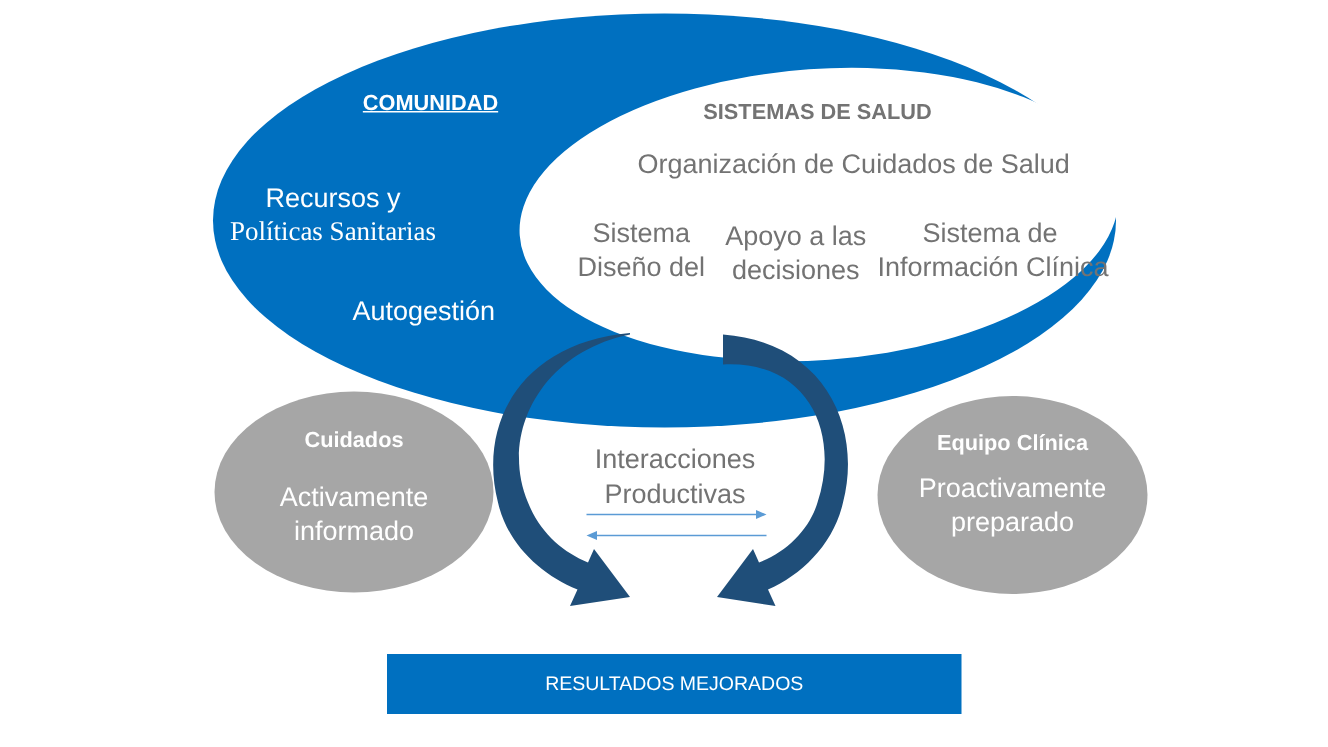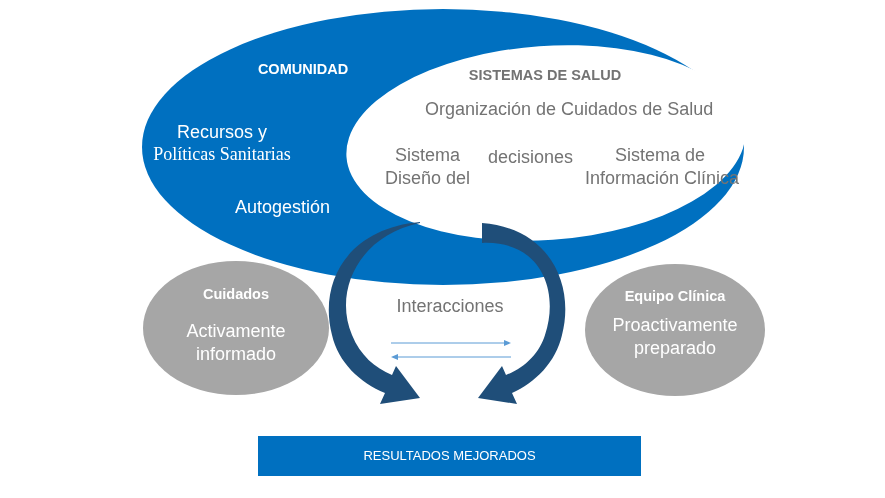--- a/index.html
+++ b/index.html
@@ -41,33 +41,34 @@
            C 560 290, 540 240, 482 243 Z" fill="#1F4E79"></path>
 
   <line class="thin" x1="391" y1="343" x2="506" y2="343" stroke="#5B9BD5" stroke-width="1"></line>
   <polygon class="thin-head" points="511,343 504,340 504,346" fill="#5B9BD5"></polygon>
   <line class="thin" x1="396" y1="357" x2="511" y2="357" stroke="#5B9BD5" stroke-width="1"></line>
   <polygon class="thin-head" points="391,357 398,354 398,360" fill="#5B9BD5"></polygon>
 
   <rect id="result-shape" x="258" y="436" width="383" height="40" fill="#0070C0"></rect>
 </svg>
 
-<div class="lbl w b f14" style="left:244px;top:60px;width:118px;">COMUNIDAD</div>
+<div class="lbl w b f14" style="left:228px;top:60px;width:118px;text-decoration:underline;">COMUNIDAD</div>
 <div class="lbl w f15" style="left:142px;top:121px;width:160px;">Recursos y</div>
 <div class="lbl w f15" style="left:142px;top:143px;width:160px;font-family:Liberation Serif, serif;">Políticas Sanitarias</div>
 <div class="lbl w f15" style="left:225px;top:196px;width:115px;">Autogestión</div>
 
 <div class="lbl k b f14" style="left:450px;top:66px;width:190px;">SISTEMAS DE SALUD</div>
 <div class="lbl k f15" style="left:425px;top:98px;width:270px;">Organización de Cuidados de Salud</div>
 
 <div class="lbl k f15" style="left:380px;top:144px;width:95px;">
   <div>Sistema</div>
   <div>Diseño del</div>
 </div>
 <div class="lbl k f15" style="left:478px;top:146px;width:105px;">
+  <div>Apoyo a las</div>
   <div>decisiones</div>
 </div>
 <div class="lbl k f15" style="left:585px;top:144px;width:150px;">
   <div>Sistema de</div>
   <div>Información Clínica</div>
 </div>
 
 <div class="lbl w b f14" style="left:176px;top:285px;width:120px;">Cuidados</div>
 <div class="lbl w f15" style="left:166px;top:320px;width:140px;text-align:center;">
   <div>Activamente</div>
@@ -75,15 +76,16 @@
 </div>
 
 <div class="lbl w b f14" style="left:600px;top:287px;width:150px;">Equipo Clínica</div>
 <div class="lbl w f15" style="left:600px;top:314px;width:150px;">
   <div>Proactivamente</div>
   <div>preparado</div>
 </div>
 
 <div class="lbl k f15" style="left:385px;top:295px;width:130px;">
   <div>Interacciones</div>
+  <div>Productivas</div>
 </div>
 
 <div class="lbl w f13" style="left:258px;top:448px;width:383px;">RESULTADOS MEJORADOS</div>
 
 </body></html>

